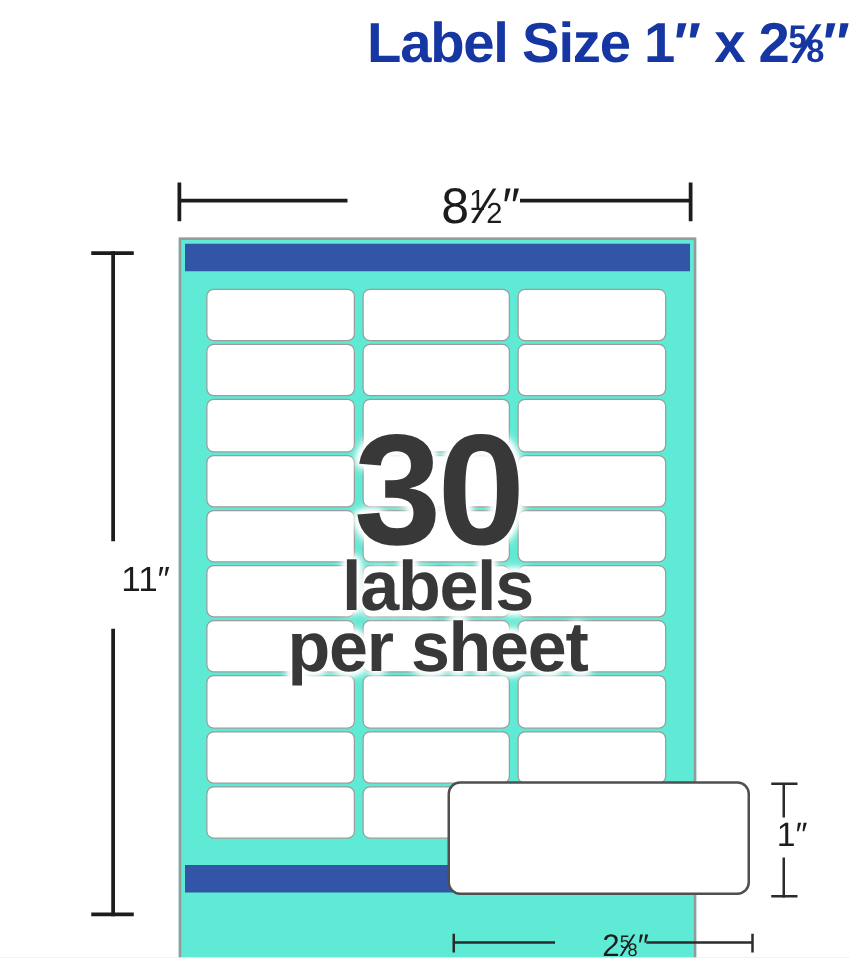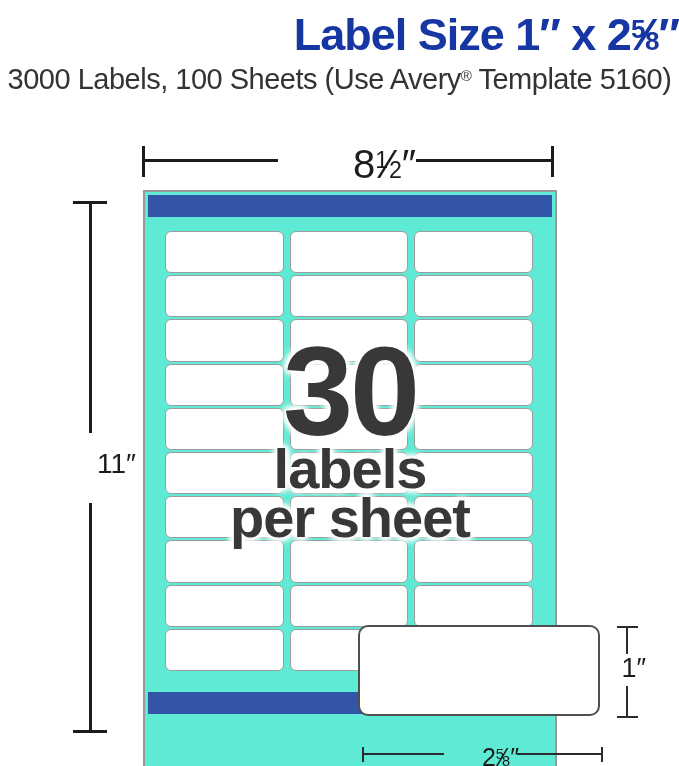--- a/index.html
+++ b/index.html
@@ -95,23 +95,20 @@
   .dim2-text{left:441px;top:740px;width:78px;font-size:25px;line-height:28px;}
 </style>
 </head>
 <body>
 
 <div class="stage">
 
   <div class="abs title">
     <span>Label Size 1″ x 2</span><span class="frac-num">5</span><span class="frac-slash">⁄</span><span class="frac-den">8</span><span>″</span>
   </div>
-  <div class="abs subtitle">
-    <span>3000 Labels, 100 Sheets (Use Avery</span><span class="reg">®</span><span> Template 5160)</span>
-  </div>
 
   <div class="abs dl dimw-tick-l"></div>
   <div class="abs dl dimw-line-l"></div>
   <div class="abs dim-text dimw-text">
     <span>8</span><span class="frac-num">1</span><span class="frac-slash">⁄</span><span class="frac-den">2</span><span>″</span>
   </div>
   <div class="abs dl dimw-line-r"></div>
   <div class="abs dl dimw-tick-r"></div>
 
   <div class="abs dl dimh-cap-t"></div>

